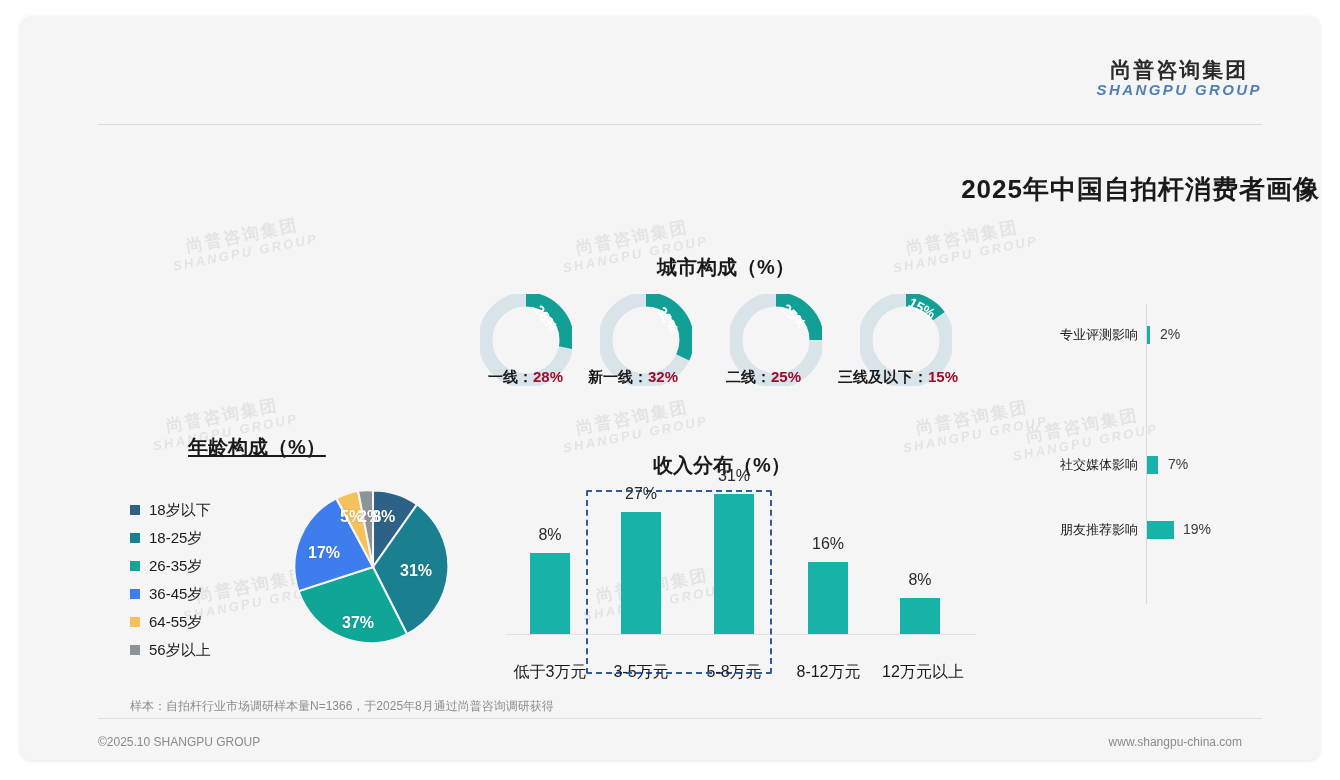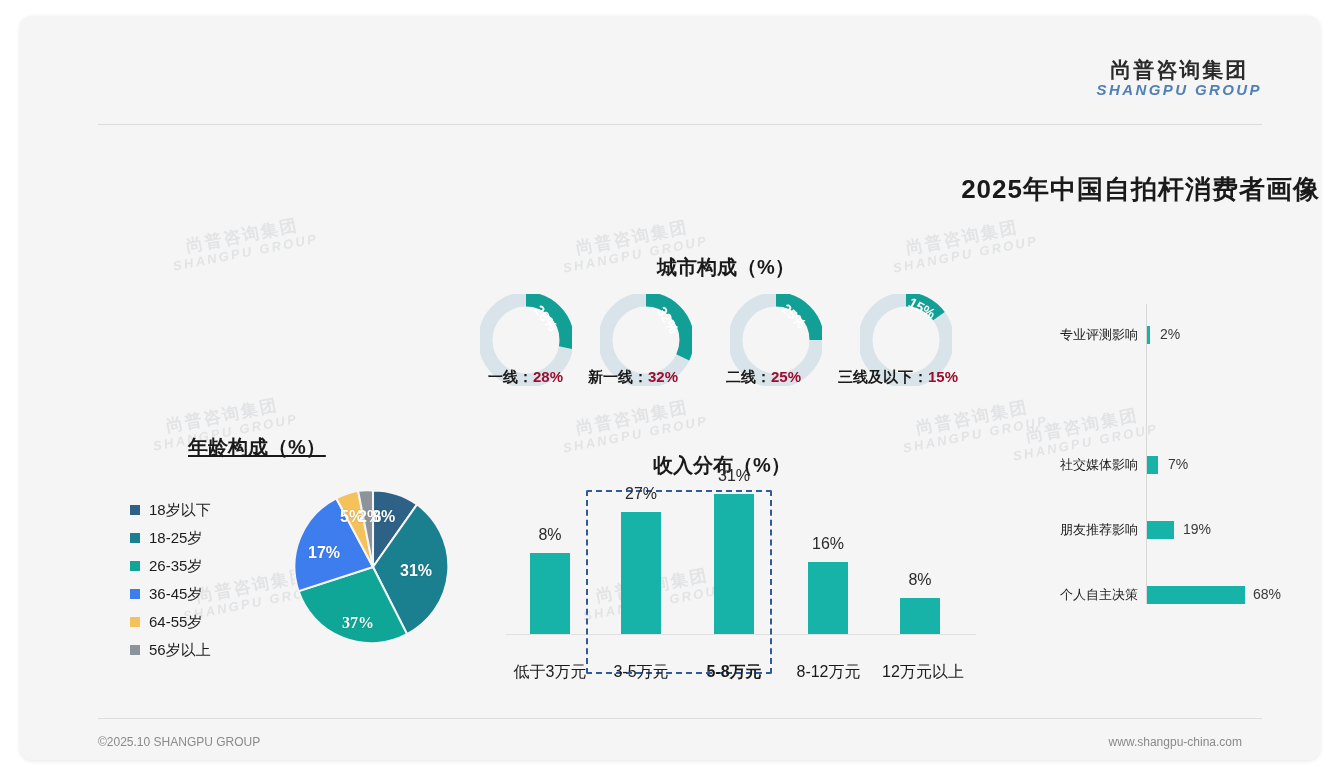--- a/index.html
+++ b/index.html
@@ -195,21 +195,21 @@
 
         <path d="M50 50 L70.0 89.5 A45 45 0 0 1 6.2 64.2 Z" fill="#0fa697" stroke="#f5f5f5" stroke-width="1.2"></path>
 
         <path d="M50 50 L6.2 64.2 A45 45 0 0 1 28.4 9.6 Z" fill="#3d7ded" stroke="#f5f5f5" stroke-width="1.2"></path>
 
         <path d="M50 50 L28.4 9.6 A45 45 0 0 1 41.2 5.1 Z" fill="#f5c15a" stroke="#f5f5f5" stroke-width="1.2"></path>
 
         <path d="M50 50 L41.2 5.1 A45 45 0 0 1 50 5 Z" fill="#8d9499" stroke="#f5f5f5" stroke-width="1.2"></path>
       </svg>
       <div class="pie-label" style="left:112px;top:80px;">31%</div>
-      <div class="pie-label" style="left:54px;top:132px;font-family:Liberation Serif, serif;">37%</div>
+      <div class="pie-label" style="left:54px;top:132px;">37%</div>
       <div class="pie-label" style="left:20px;top:62px;">17%</div>
       <div class="pie-label" style="left:52px;top:26px;color:#ffffff;">5%</div>
       <div class="pie-label" style="left:70px;top:26px;">2%</div>
       <div class="pie-label" style="left:84px;top:26px;">8%</div>
     </div>
   </div>
 
   <div class="city-block">
     <div class="city-title">城市构成（%）</div>
 
@@ -272,21 +272,21 @@
     <div class="inc-bar" style="left:32px;height:81px;"></div>
     <div class="inc-val" style="left:7px;top:74px;">8%</div>
     <div class="inc-cat" style="left:-8px;width:120px;">低于3万元</div>
 
     <div class="inc-bar" style="left:123px;height:122px;"></div>
     <div class="inc-val" style="left:98px;top:33px;">27%</div>
     <div class="inc-cat" style="left:88px;width:110px;">3-5万元</div>
 
     <div class="inc-bar" style="left:216px;height:140px;"></div>
     <div class="inc-val" style="left:191px;top:15px;">31%</div>
-    <div class="inc-cat" style="left:181px;width:110px;font-weight:bold;">5-8万元</div>
+    <div class="inc-cat" style="left:181px;width:110px;">5-8万元</div>
 
     <div class="inc-bar" style="left:310px;height:72px;"></div>
     <div class="inc-val" style="left:285px;top:83px;">16%</div>
     <div class="inc-cat" style="left:273px;width:115px;">8-12万元</div>
 
     <div class="inc-bar" style="left:402px;height:36px;"></div>
     <div class="inc-val" style="left:377px;top:119px;">8%</div>
     <div class="inc-cat" style="left:365px;width:120px;">12万元以上</div>
   </div>
 
@@ -305,24 +305,20 @@
       <span class="dec-bar" style="width:11px;"></span>
       <span class="dec-val" style="left:160px;">7%</span>
     </div>
 
     <div class="dec-row" style="top:265px;">
       <span class="dec-label">朋友推荐影响</span>
       <span class="dec-bar" style="width:27px;"></span>
       <span class="dec-val" style="left:175px;">19%</span>
     </div>
 
-    <div class="dec-row" style="top:330px;">
-      <span class="dec-label">个人自主决策</span>
-      <span class="dec-bar" style="width:98px;"></span>
-      <span class="dec-val" style="left:245px;">68%</span>
-    </div>
-  </div>
-
+  </div>
+
+  <div class="footnote">样本：自拍杆行业市场调研样本量N=1366，于2025年8月通过尚普咨询调研获得</div>
   <div class="foot-rule"></div>
   <div class="footer-left">©2025.10 SHANGPU GROUP</div>
   <div class="footer-right">www.shangpu-china.com</div>
 
 </div>
 
 </body></html>

